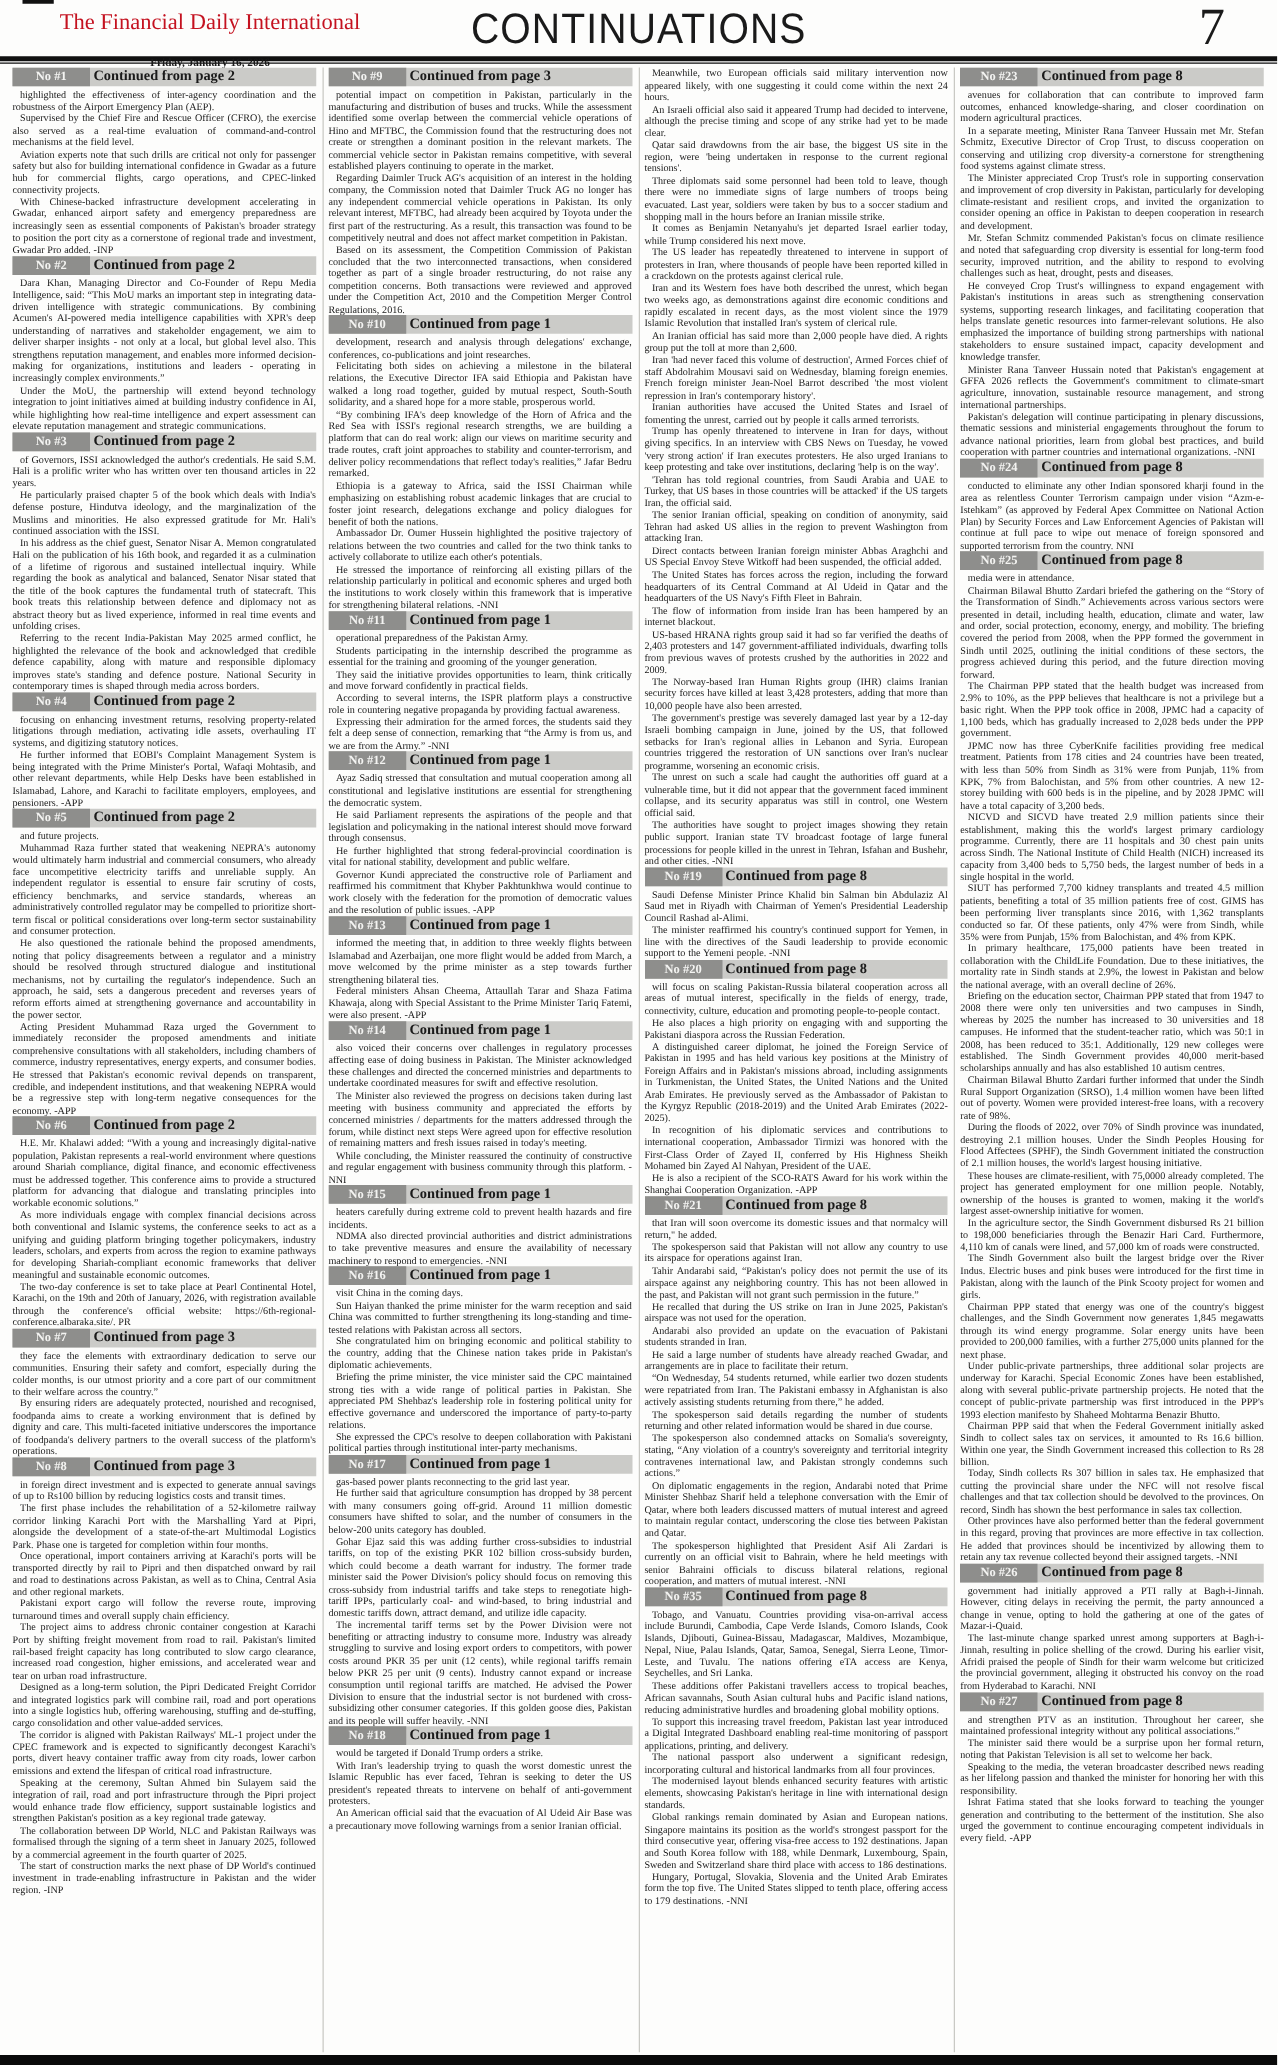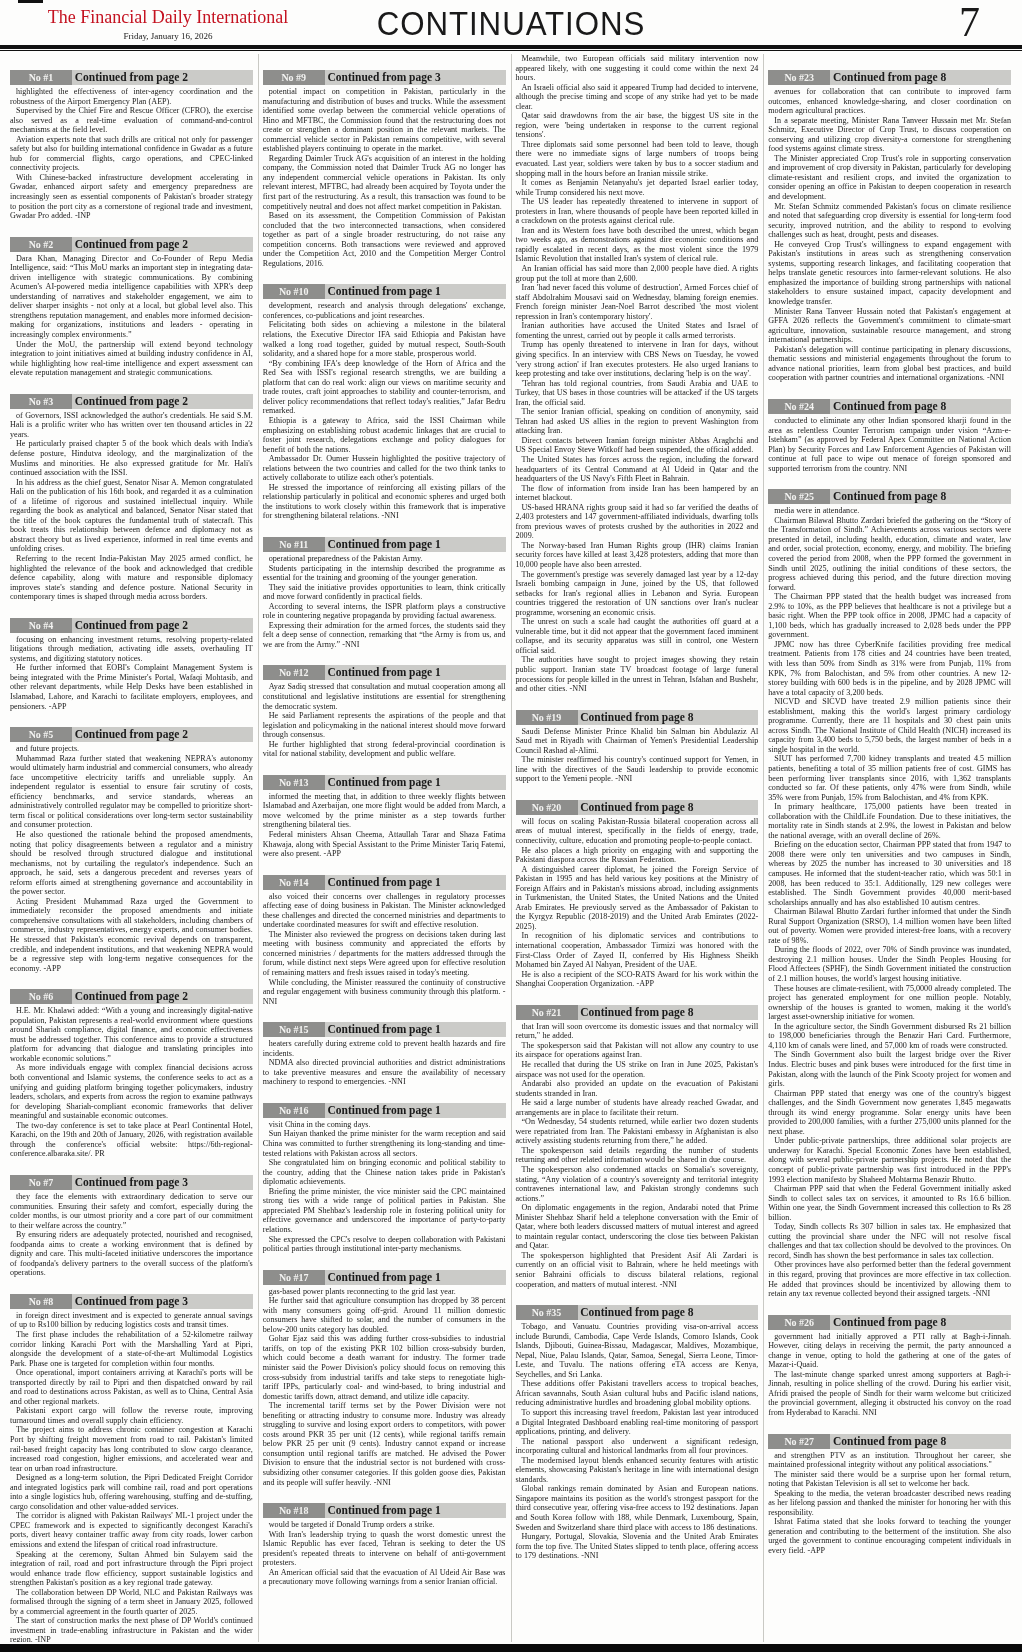--- a/index.html
+++ b/index.html
@@ -2,34 +2,34 @@
 <html><head>
 <meta charset="utf-8">
 <style>
   html,body{margin:0;padding:0;background:#fff;}
   #page{position:relative;width:1022px;height:1652px;background:#fdfdfc;overflow:hidden;
         font-family:"Liberation Serif",serif;color:#1a1a1a;}
   
   #hdr{position:relative;height:40px;padding-top:4px;}
   #masthead{position:absolute;left:18px;top:8px;width:300px;text-align:center;}
   #masthead .mast-title{font-family:"Liberation Serif",serif;font-weight:normal;font-size:18px;line-height:19px;}
-  #masthead .mast-date{font-size:9px;font-weight:normal;margin-top:4px;}
+  #masthead .mast-date{font-size:9px;font-weight:bold;margin-top:18px;}
   #hdr-title{position:absolute;left:0;right:0;top:4px;text-align:center;
              font-family:"Liberation Sans",sans-serif;font-size:34px;font-weight:500;
              letter-spacing:1px;transform:scaleX(.92);transform-origin:center;}
   #hdr-page{position:absolute;right:42px;top:0px;font-family:"Liberation Serif",serif;
             font-weight:300;font-size:42px;line-height:44px;}
   #topbar{position:absolute;left:18px;top:0;width:25px;height:3px;background:#111;}
   .rule-thick{height:4px;background:#111;margin:1px 0 1px 0;}
   .rule-thin{height:1px;background:#111;}
   
   #cols{display:flex;align-items:stretch;padding:3px 6px 0 6px;height:1588px;overflow:hidden;}
   .col{flex:1 1 0;padding:0 5px 0 4px;border-right:1px solid #c9c9c4;overflow:hidden;}
   .col:last-child{border-right:none;}
-  .sec-head{position:relative;background:#cbcbc8;height:15px;margin:16px 0 2px 0;}
+  .sec-head{position:relative;background:#cbcbc8;height:15px;margin:0 0 2px 0;}
   .sec-no{position:absolute;left:0;top:0;bottom:0;width:62px;background:#8e8e8c;color:#f4f4f2;
           font-family:"Liberation Serif",serif;font-weight:bold;font-size:10px;
           display:flex;align-items:center;justify-content:center;}
   .sec-title{display:block;text-align:center;font-weight:bold;font-size:11.5px;line-height:15px;
              font-family:Liberation Serif, serif;}
   .col p{margin:0;font-size:8.1px;line-height:9.55px;text-align:justify;text-indent:6px;
          word-spacing:.2px;}
   
   #botbar{position:absolute;left:0;right:0;bottom:0;height:8px;background:#0a0a0a;}
 </style>
@@ -142,20 +142,21 @@
         <p>They said the initiative provides opportunities to learn, think critically and move forward confidently in practical fields.</p>
         <p>According to several interns, the ISPR platform plays a constructive role in countering negative propaganda by providing factual awareness.</p>
         <p>Expressing their admiration for the armed forces, the students said they felt a deep sense of connection, remarking that “the Army is from us, and we are from the Army.” -NNI</p>
         <div class="sec-head">
           <span class="sec-no">No #12</span>
           <span class="sec-title">Continued from page 1</span>
         </div>
         <p>Ayaz Sadiq stressed that consultation and mutual cooperation among all constitutional and legislative institutions are essential for strengthening the democratic system.</p>
         <p>He said Parliament represents the aspirations of the people and that legislation and policymaking in the national interest should move forward through consensus.</p>
         <p>He further highlighted that strong federal-provincial coordination is vital for national stability, development and public welfare.</p>
+        <p>Governor Kundi appreciated the constructive role of Parliament and reaffirmed his commitment that Khyber Pakhtunkhwa would continue to work closely with the federation for the promotion of democratic values and the resolution of public issues. -APP</p>
         <div class="sec-head">
           <span class="sec-no">No #13</span>
           <span class="sec-title">Continued from page 1</span>
         </div>
         <p>informed the meeting that, in addition to three weekly flights between Islamabad and Azerbaijan, one more flight would be added from March, a move welcomed by the prime minister as a step towards further strengthening bilateral ties.</p>
         <p>Federal ministers Ahsan Cheema, Attaullah Tarar and Shaza Fatima Khawaja, along with Special Assistant to the Prime Minister Tariq Fatemi, were also present. -APP</p>
         <div class="sec-head">
           <span class="sec-no">No #14</span>
           <span class="sec-title">Continued from page 1</span>
         </div>
@@ -229,20 +230,21 @@
         <p>He also places a high priority on engaging with and supporting the Pakistani diaspora across the Russian Federation.</p>
         <p>A distinguished career diplomat, he joined the Foreign Service of Pakistan in 1995 and has held various key positions at the Ministry of Foreign Affairs and in Pakistan's missions abroad, including assignments in Turkmenistan, the United States, the United Nations and the United Arab Emirates. He previously served as the Ambassador of Pakistan to the Kyrgyz Republic (2018-2019) and the United Arab Emirates (2022-2025).</p>
         <p>In recognition of his diplomatic services and contributions to international cooperation, Ambassador Tirmizi was honored with the First-Class Order of Zayed II, conferred by His Highness Sheikh Mohamed bin Zayed Al Nahyan, President of the UAE.</p>
         <p>He is also a recipient of the SCO-RATS Award for his work within the Shanghai Cooperation Organization. -APP</p>
         <div class="sec-head">
           <span class="sec-no">No #21</span>
           <span class="sec-title">Continued from page 8</span>
         </div>
         <p>that Iran will soon overcome its domestic issues and that normalcy will return," he added.</p>
         <p>The spokesperson said that Pakistan will not allow any country to use its airspace for operations against Iran.</p>
+        <p>Tahir Andarabi said, “Pakistan's policy does not permit the use of its airspace against any neighboring country. This has not been allowed in the past, and Pakistan will not grant such permission in the future.”</p>
         <p>He recalled that during the US strike on Iran in June 2025, Pakistan's airspace was not used for the operation.</p>
         <p>Andarabi also provided an update on the evacuation of Pakistani students stranded in Iran.</p>
         <p>He said a large number of students have already reached Gwadar, and arrangements are in place to facilitate their return.</p>
         <p>“On Wednesday, 54 students returned, while earlier two dozen students were repatriated from Iran. The Pakistani embassy in Afghanistan is also actively assisting students returning from there,” he added.</p>
         <p>The spokesperson said details regarding the number of students returning and other related information would be shared in due course.</p>
         <p>The spokesperson also condemned attacks on Somalia's sovereignty, stating, “Any violation of a country's sovereignty and territorial integrity contravenes international law, and Pakistan strongly condemns such actions.”</p>
         <p>On diplomatic engagements in the region, Andarabi noted that Prime Minister Shehbaz Sharif held a telephone conversation with the Emir of Qatar, where both leaders discussed matters of mutual interest and agreed to maintain regular contact, underscoring the close ties between Pakistan and Qatar.</p>
         <p>The spokesperson highlighted that President Asif Ali Zardari is currently on an official visit to Bahrain, where he held meetings with senior Bahraini officials to discuss bilateral relations, regional cooperation, and matters of mutual interest. -NNI</p>
         <div class="sec-head">
           <span class="sec-no">No #35</span>

